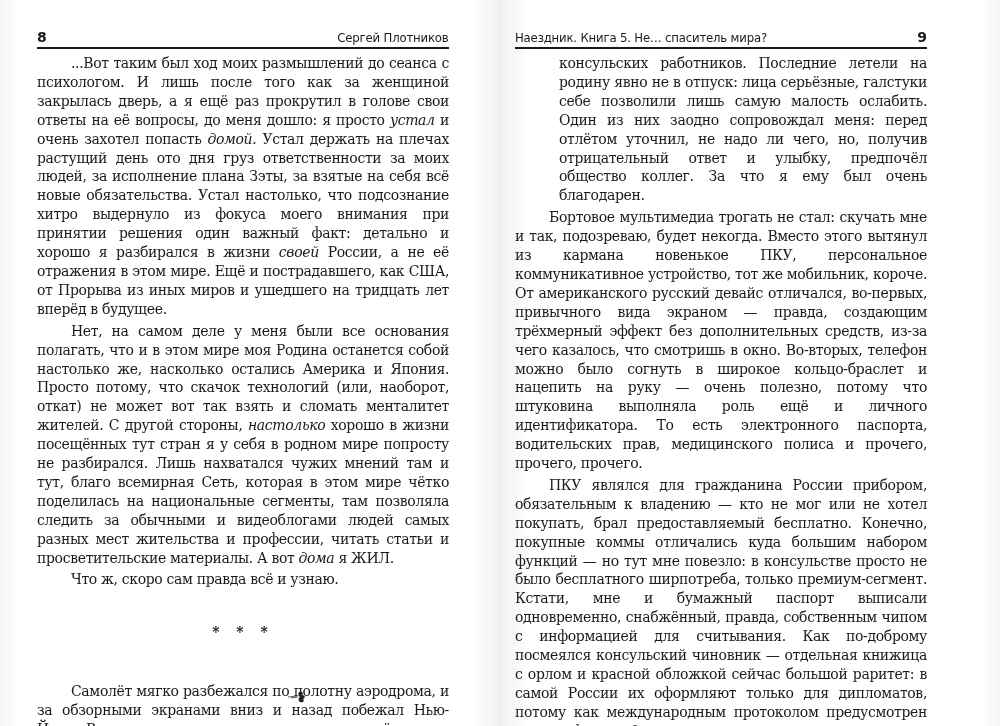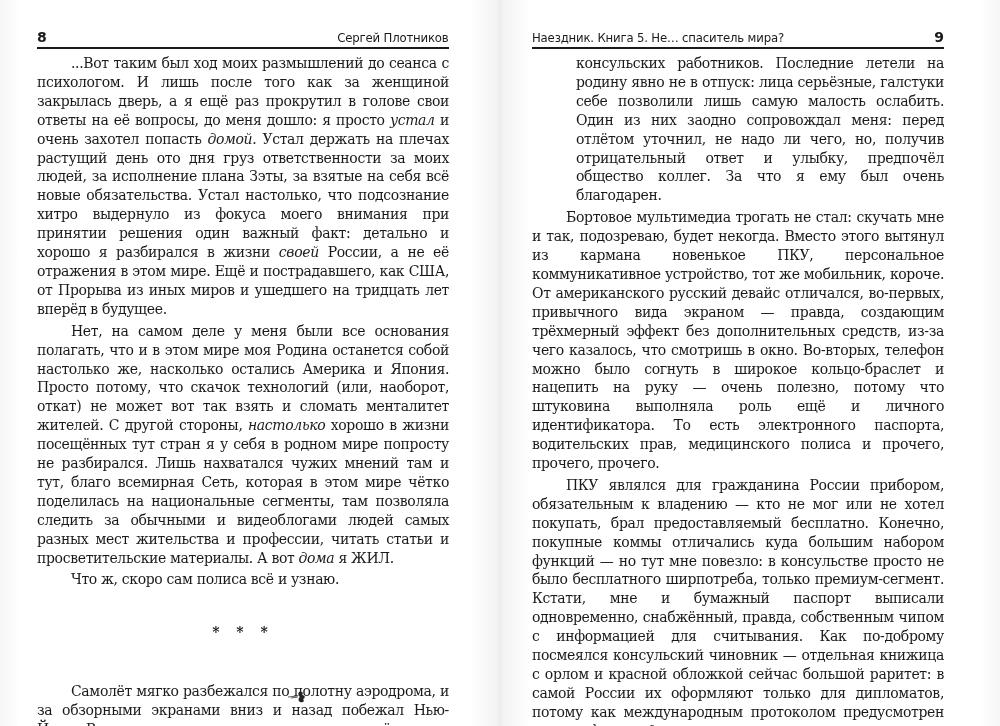--- a/index.html
+++ b/index.html
@@ -19,21 +19,21 @@
       position: absolute;
       inset: 0;
       background: linear-gradient(to right, #f6f6f6 0px, #ffffff 20px, #ffffff 470px, #f3f3f3 497px, #ececec 500px, #f3f3f3 503px, #ffffff 530px, #ffffff 980px, #f6f6f6 1000px);
     }
     .page {
       position: absolute;
       top: 0;
       height: 726px;
     }
     .page.left { left: 37px; width: 412px; }
-    .page.right { left: 532px; width: 412px; }
+    .page.right { left: 515px; width: 412px; }
 
     .running-head {
       position: absolute;
       top: 27px;
       left: 0;
       right: 0;
       height: 22px;
       border-bottom: 2px solid #1a1a1a;
       font-family: "DejaVu Sans", "Liberation Sans", sans-serif;
       font-size: 13px;
@@ -94,21 +94,21 @@
 
   <div class="page left">
     <div class="running-head">
       <span class="folio">8</span>
       <span class="title">Сергей Плотников</span>
     </div>
     <div class="body-text">
       <div>
           <p>...Вот таким был ход моих размышлений до сеанса с психологом. И лишь после того как за женщиной закрылась дверь, а я ещё раз прокрутил в голове свои ответы на её вопросы, до меня дошло: я просто <em>устал</em> и очень захотел попасть <em>домой.</em> Устал держать на плечах растущий день ото дня груз ответственности за моих людей, за исполнение плана Зэты, за взятые на себя всё новые обязательства. Устал настолько, что подсознание хитро выдернуло из фокуса моего внимания при принятии решения один важный факт: детально и хорошо я разбирался в жизни <em>своей</em> России, а не её отражения в этом мире. Ещё и пострадавшего, как США, от Прорыва из иных миров и ушедшего на тридцать лет вперёд в будущее.</p>
           <p>Нет, на самом деле у меня были все основания полагать, что и в этом мире моя Родина останется собой настолько же, насколько остались Америка и Япония. Просто потому, что скачок технологий (или, наоборот, откат) не может вот так взять и сломать менталитет жителей. С другой стороны, <em>настолько</em> хорошо в жизни посещённых тут стран я у себя в родном мире попросту не разбирался. Лишь нахватался чужих мнений там и тут, благо всемирная Сеть, которая в этом мире чётко поделилась на национальные сегменты, там позволяла следить за обычными и видеоблогами людей самых разных мест жительства и профессии, читать статьи и просветительские материалы. А вот <em>дома</em> я ЖИЛ.</p>
-          <p>Что ж, скоро сам полиса всё и узнаю.</p>
+          <p>Что ж, скоро сам правда всё и узнаю.</p>
         </div>
       <div class="section-break">* * *</div>
       <div>
           <p>Самолёт мягко разбежался по полотну аэродрома, и за обзорными экранами вниз и назад побежал Нью-Йорк. В салоне разместились кроме меня ещё семеро пассажиров: отец семейства с женой и двумя детьми и ещё трое</p>
         </div>
     </div>
     <svg class="ornament" viewBox="0 0 24 14">
       <path d="M1 7 L10 6 M4 8 L11 7" stroke="#333" stroke-width="0.8" fill="none"></path>
       <path d="M12 2 C15 1 17 3 15 5 C18 5 19 8 16 9 C18 11 16 13 13 12 C11 11 11 8 13 7 C11 6 11 3 12 2 Z" fill="#222"></path>
     </svg>

